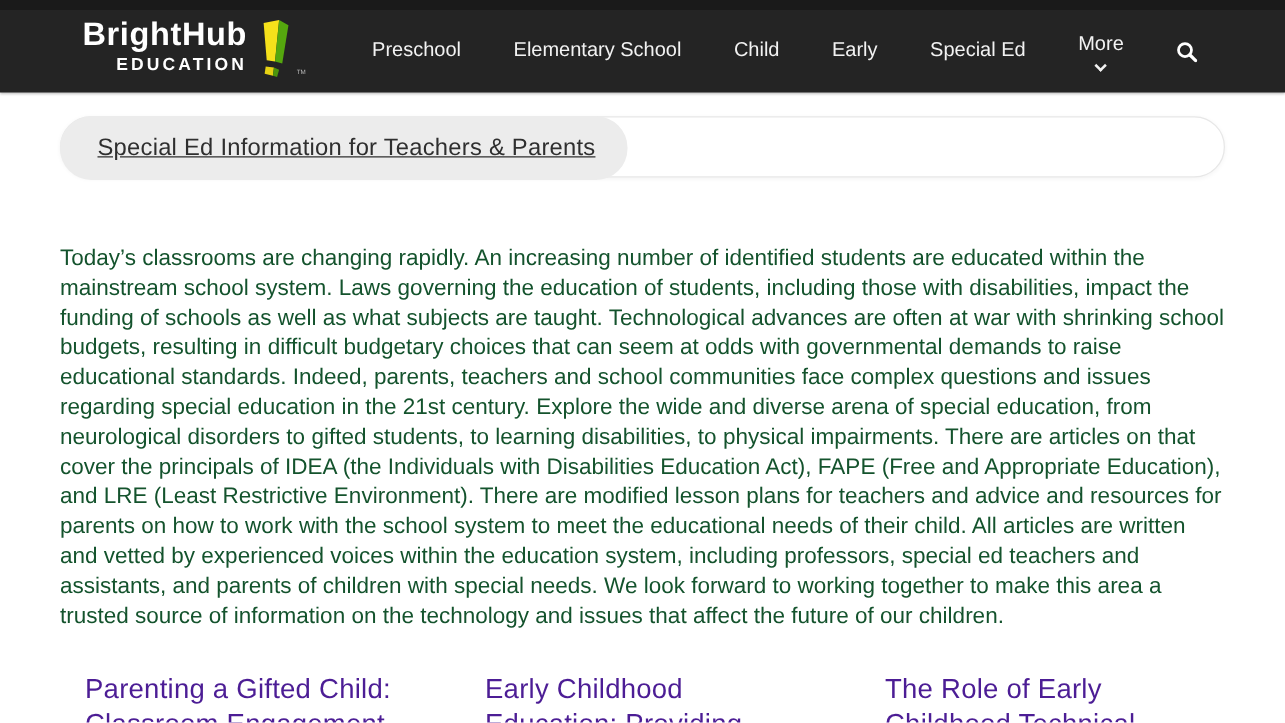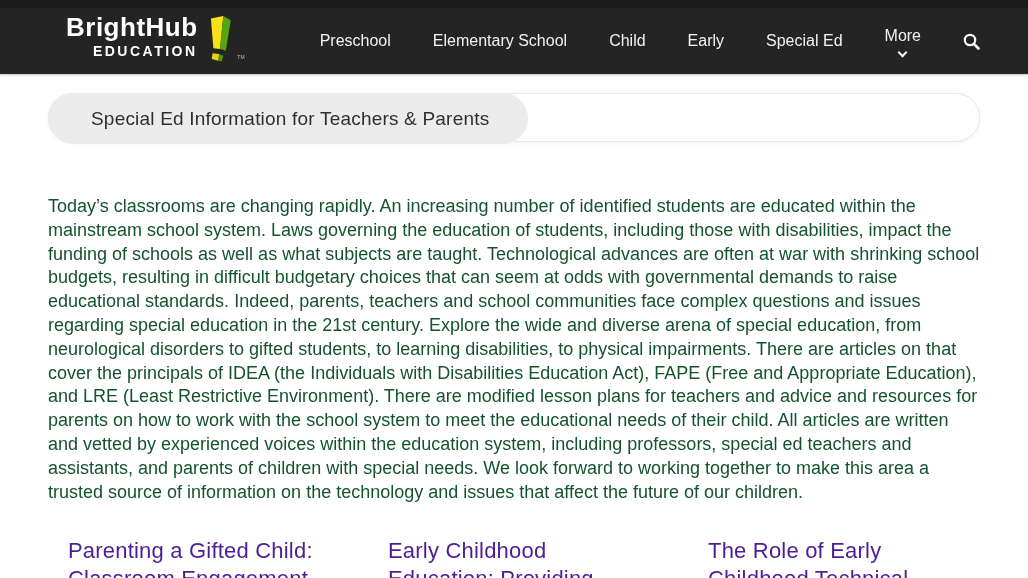--- a/index.html
+++ b/index.html
@@ -9,21 +9,21 @@
     background: #ffffff;
     font-family: "Liberation Sans", "DejaVu Sans", sans-serif;
     position: relative;
   }
 
   
   .site-header { height: 74px; background: #242424; box-shadow: 0 1px 2px rgba(0,0,0,0.25); }
   .topstrip { height: 8px; background: #1a1a1a; }
   .header-inner {
     height: 66px; display: flex; align-items: center;
-    justify-content: space-between; padding: 0 48px 0 66px;
+    justify-content: space-between; padding: 0 70px 0 66px;
   }
   .logo { display: flex; align-items: flex-start; gap: 7px; text-decoration: none; cursor: pointer; }
   .logo-text { display: flex; flex-direction: column; align-items: flex-end; color: #ffffff; }
   .logo-brand { font-size: 26px; font-weight: bold; line-height: 1; letter-spacing: 0.5px; }
   .logo-sub { font-size: 14px; font-weight: bold; letter-spacing: 2.5px; margin-top: 3px; }
   .logo-mark { position: relative; margin-top: 2px; }
   .logo-tm { position: absolute; right: -10px; bottom: 8px; color: #bdbdbd; font-size: 5px; }
 
   .main-nav { display: flex; align-items: center; gap: 42px; }
   .main-nav a { color: #f2f2f2; font-size: 16px; text-decoration: none; cursor: pointer; white-space: nowrap; }
@@ -44,22 +44,22 @@
     position: relative; background: #ffffff;
     box-shadow: 0 1px 4px rgba(0,0,0,0.05);
   }
   .title-pill {
     position: absolute; top: -1px; left: -1px; height: 51px;
     background: #ececec; border-radius: 25px;
     display: inline-flex; align-items: center;
     padding: 0 26px 0 30px; max-width: 100%;
   }
   .page-title {
-    margin: 13px; font-size: 19px; font-weight: 400;
-    color: #2f2f2f; white-space: nowrap; letter-spacing: 0.2px;
+    margin: 0; font-size: 19px; font-weight: 400;
+    color: #2f2f2f; white-space: nowrap; letter-spacing: 0.2px; text-decoration: underline;
   }
 
   .intro {
     margin: 53px 0 0 0;
     font-size: 18px; line-height: 23.8px; color: #14532d;
   }
 
   .cards {
     display: grid; grid-template-columns: repeat(3, 1fr);
     gap: 28px; margin-top: 13px;

